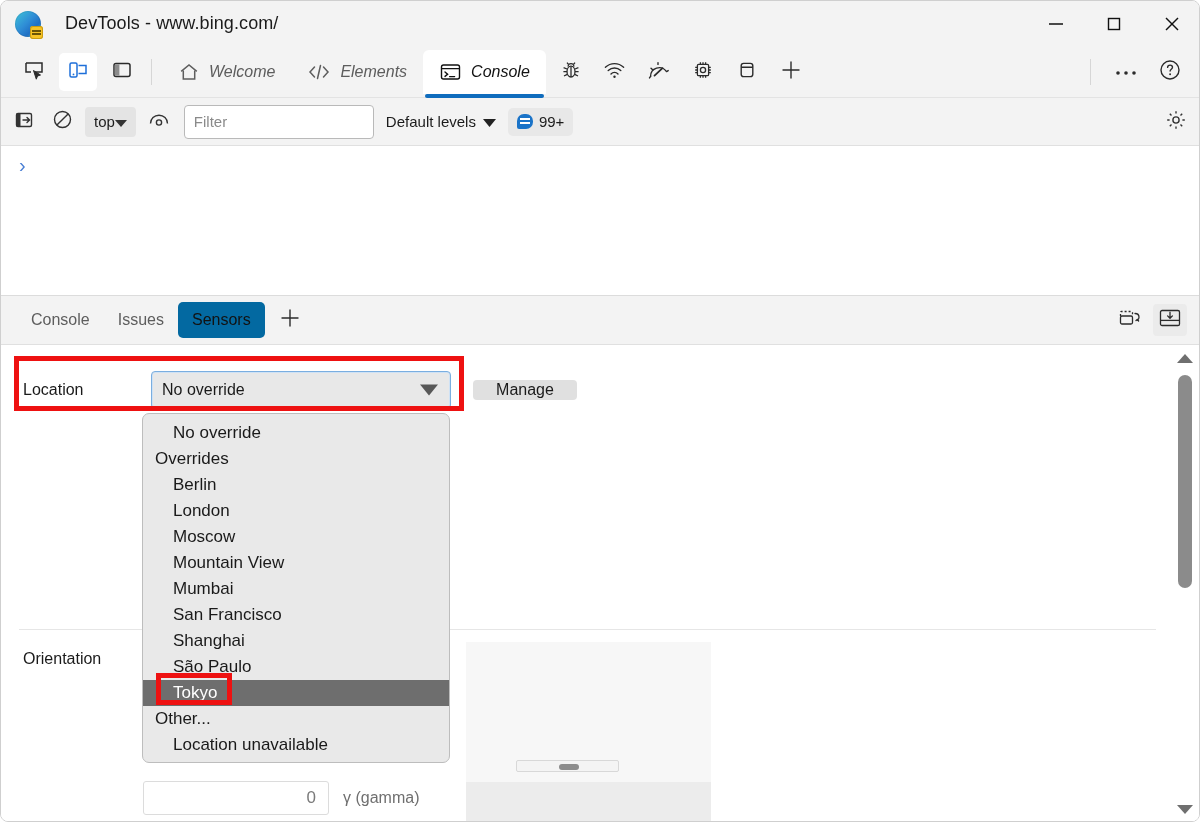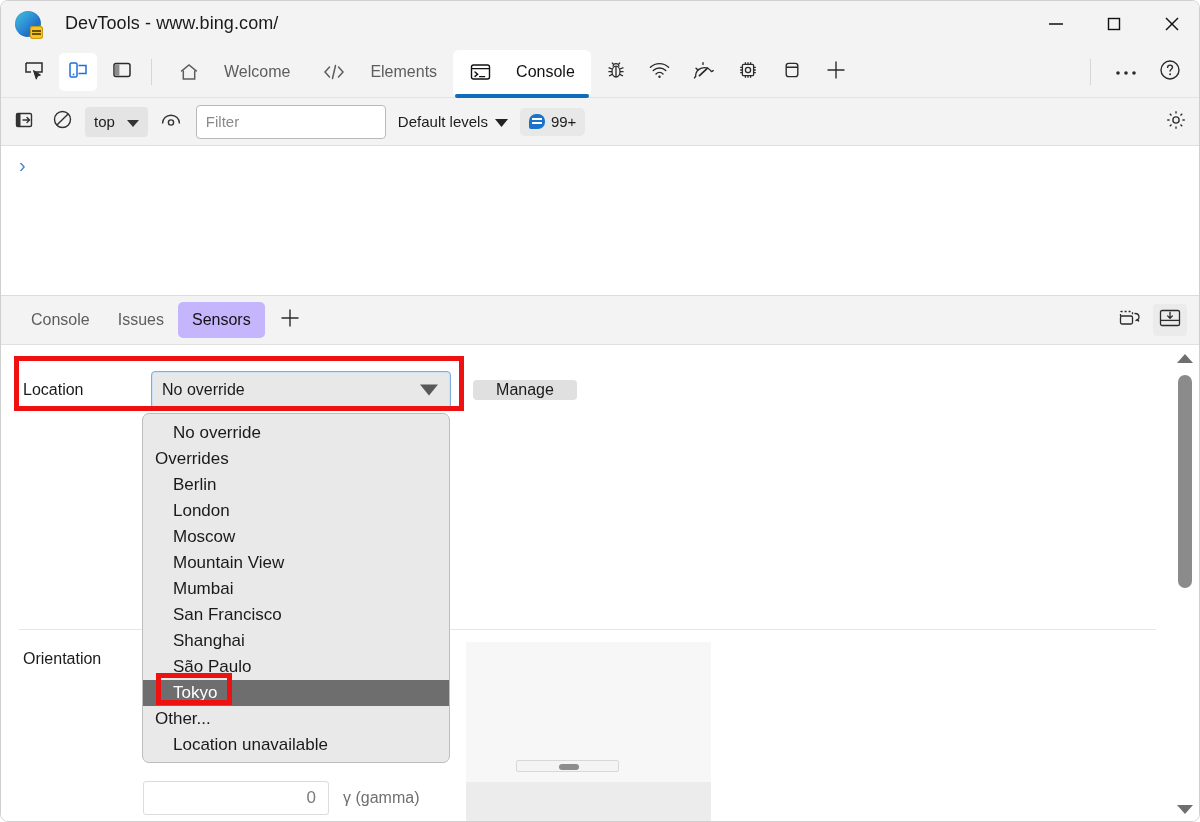--- a/index.html
+++ b/index.html
@@ -58,44 +58,45 @@
   }
   .tool-icon {
     width: 38px; height: 38px; border-radius: 5px;
     display: flex; align-items: center; justify-content: center;
     margin-left: 6px; color: #2b2b2b;
   }
   .tool-icon.first { margin-left: 14px; }
   .tool-icon.active { background: #ffffff; color: #1e6fd9; }
   .vsep { width: 1px; height: 26px; background: #d6d6d6; margin: 0 10px; }
   .tab {
-    height: 44px; display: flex; align-items: center; gap: 24px;
+    height: 44px; display: flex; align-items: center; gap: 9px;
     padding: 0 16px; position: relative; color: #5d5d5d; font-size: 16px;
     border-radius: 6px 6px 0 0;
+    font-style: italic;
   }
   .tab.selected { background: #ffffff; color: #121212; }
   .tab.selected::after {
     content: ""; position: absolute; left: 2px; right: 2px; bottom: -4px;
     height: 4px; background: #0f6cbd; border-radius: 2px;
   }
   .tab .ti { display: flex; align-items: center; }
   .right-tools { margin-left: auto; display: flex; align-items: center; padding-right: 12px; }
 
   
   .filterbar {
     position: absolute; left: 0; top: 97px; width: 1200px; height: 48px;
     background: #f3f3f3; border-bottom: 1px solid #e0e0e0;
     display: flex; align-items: center;
   }
   .fb-icon {
     width: 30px; height: 30px; display: flex; align-items: center; justify-content: center;
     margin-left: 8px; color: #333; border-radius: 4px;
   }
   .ctx-select {
-    display: flex; align-items: center; gap: 12px;
+    display: flex; align-items: center; gap: 0;
     background: #e4e4e4; border-radius: 4px; height: 30px; padding: 0 9px;
     margin-left: 8px; font-size: 15px; color: #1b1b1b;
   }
   .filter-input {
     margin-left: 10px; width: 190px; height: 34px;
     border: 1px solid #b9b9b9; border-radius: 4px; background: #fff;
     font-size: 15px; color: #111; padding: 0 9px;
     font-family: "Liberation Sans", sans-serif;
   }
   .filter-input::placeholder { color: #8a8a8a; }
@@ -130,21 +131,21 @@
   .drawer-tabs {
     position: absolute; left: 0; top: 295px; width: 1200px; height: 49px;
     background: #f3f3f3; border-bottom: 1px solid #e0e0e0;
     display: flex; align-items: center;
   }
   .dtab {
     height: 36px; display: flex; align-items: center; padding: 0 14px;
     font-size: 16px; color: #5d5d5d; border-radius: 5px;
   }
   .dtab.first { margin-left: 16px; }
-  .dtab.selected { background: #c4b5fd; color: #121212; align-items: center; }
+  .dtab.selected { background: #0369a1; color: #121212; align-items: center; }
   .dtab-plus { margin-left: 8px; width: 34px; height: 34px;
     display:flex; align-items:center; justify-content:center; color:#2b2b2b; }
   .drawer-right { margin-left: auto; display: flex; align-items: center; padding-right: 14px; gap: 6px; }
   .dr-icon { width: 34px; height: 32px; display: flex; align-items: center;
     justify-content: center; color: #2b2b2b; border-radius: 4px; }
   .dr-icon.boxed { background: #ebebeb; }
 
   
   .sensors {
     position: absolute; left: 0; top: 344px; width: 1200px; height: 478px;

